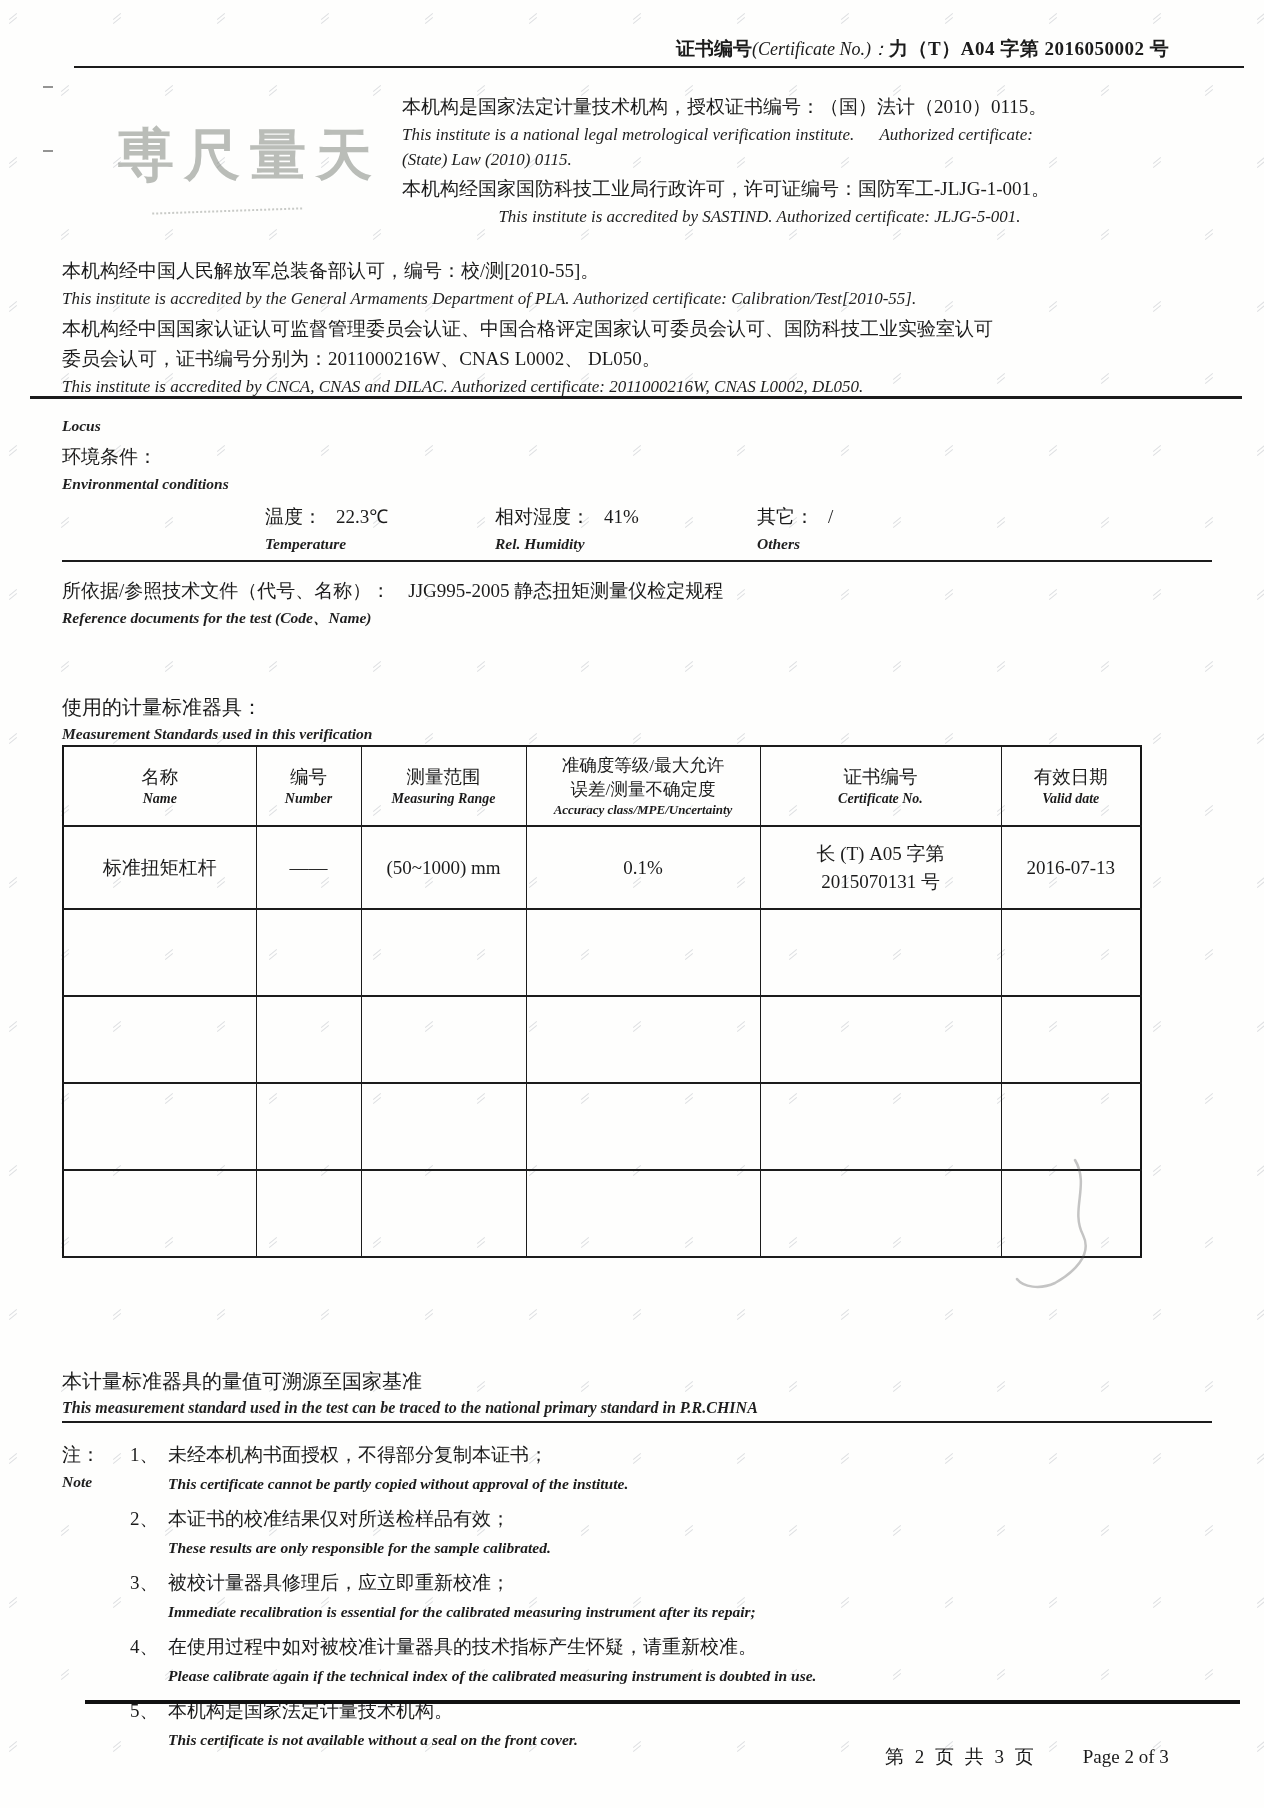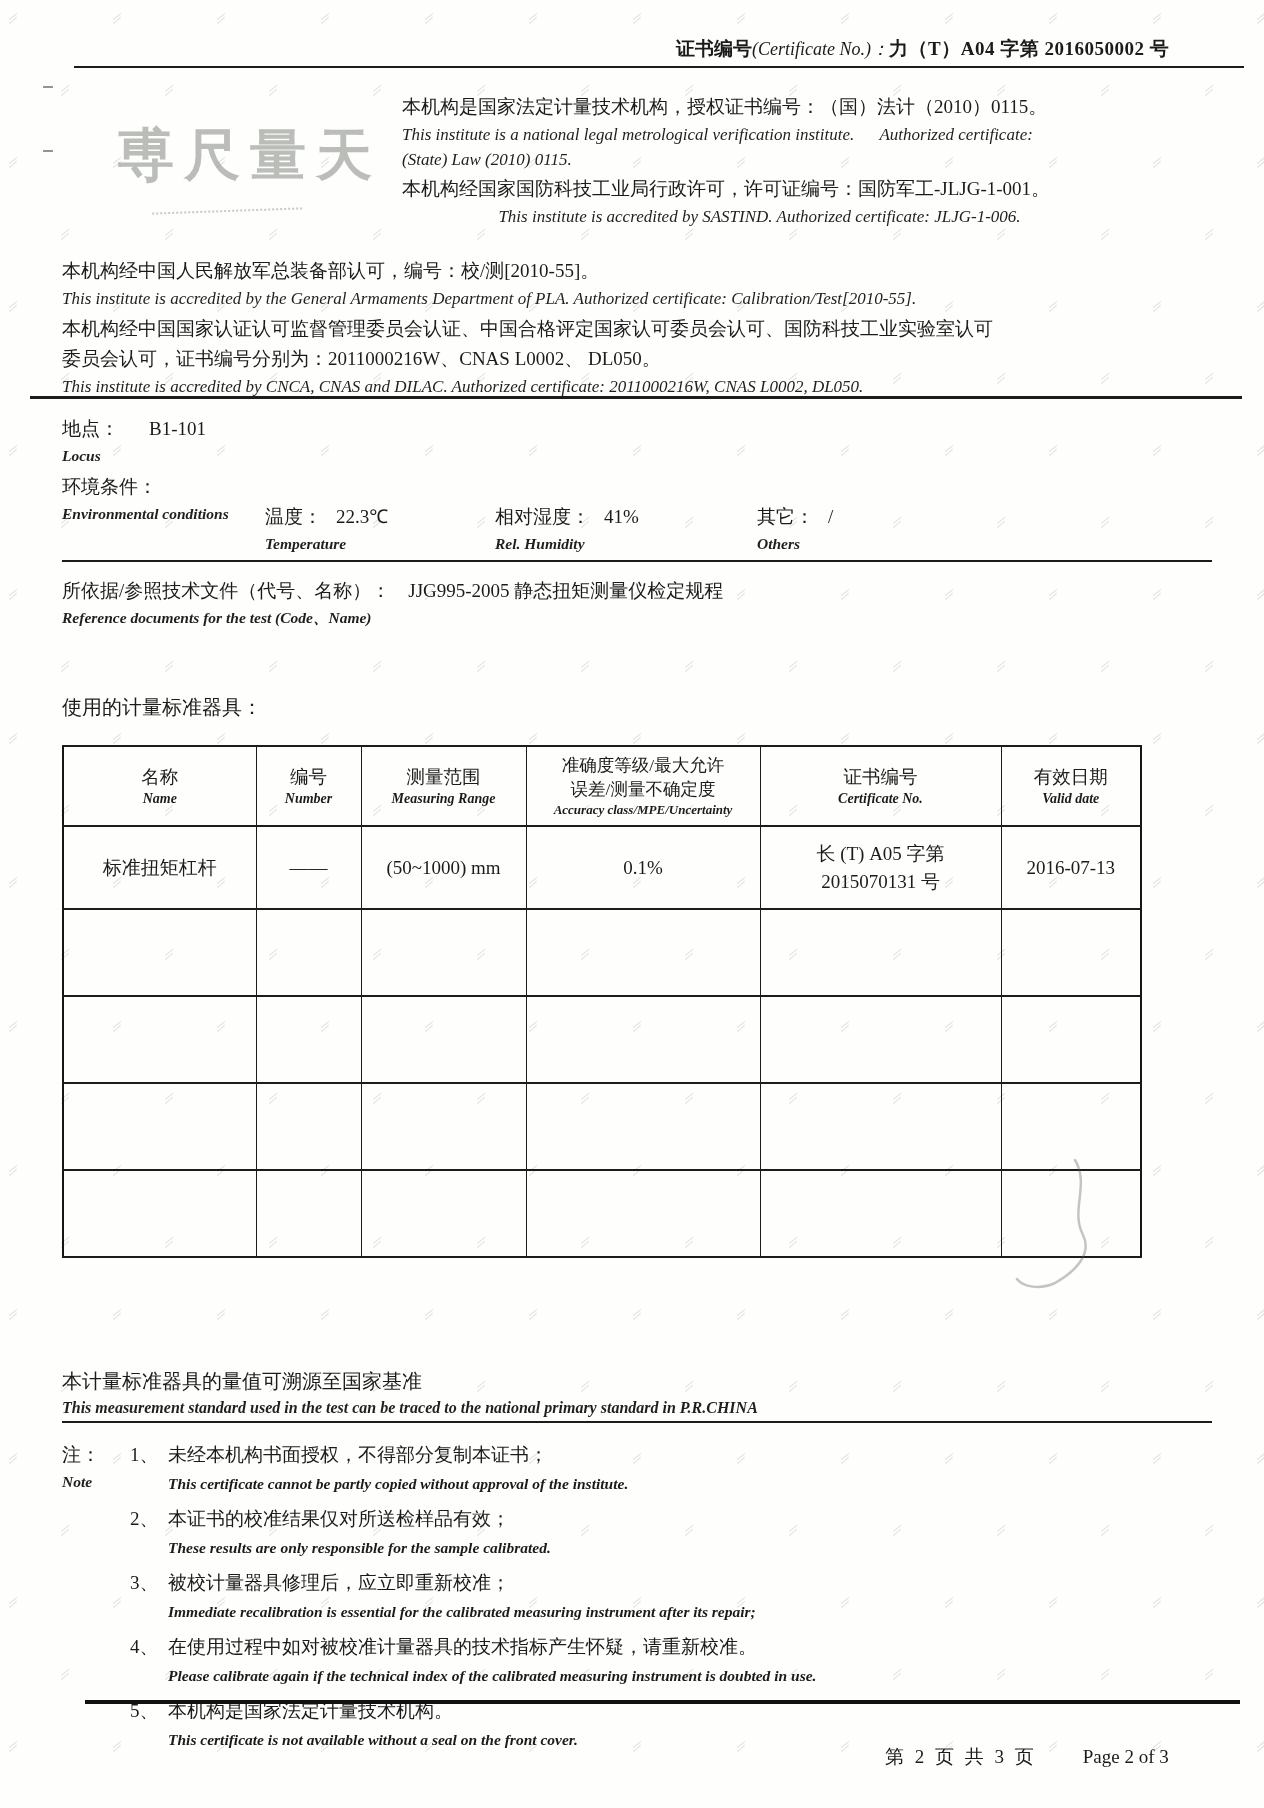--- a/index.html
+++ b/index.html
@@ -1320,38 +1320,34 @@
 <div class="abs" style="left:118px;top:118px;">
   <div class="seal">尃尺量天</div>
   <div class="seal-sub" style="margin:6px 0 0 34px;"></div>
 </div>
 
 <div class="abs" style="left:402px;top:92px;width:715px;">
   <div class="zh">本机构是国家法定计量技术机构，授权证书编号：（国）法计（2010）0115。</div>
   <div class="en" style="white-space:pre-wrap;">This institute is a national legal metrological verification institute.      Authorized certificate:</div>
   <div class="en">(State) Law (2010) 0115.</div>
   <div class="zh" style="margin-top:2px;">本机构经国家国防科技工业局行政许可，许可证编号：国防军工-JLJG-1-001。</div>
-  <div class="en" style="text-align:center;">This institute is accredited by SASTIND. Authorized certificate: JLJG-1-006.</div>
+  <div class="en" style="text-align:center;">This institute is accredited by SASTIND. Authorized certificate: JLJG-5-001.</div>
 </div>
 
 <div class="abs" style="left:62px;top:245px;width:1150px;margin-top:11px;">
   <div class="zh">本机构经中国人民解放军总装备部认可，编号：校/测[2010-55]。</div>
   <div class="en">This institute is accredited by the General Armaments Department of PLA. Authorized certificate: Calibration/Test[2010-55].</div>
   <div class="zh" style="margin-top:3px;">本机构经中国国家认证认可监督管理委员会认证、中国合格评定国家认可委员会认可、国防科技工业实验室认可</div>
   <div class="zh">委员会认可，证书编号分别为：2011000216W、CNAS L0002、 DL050。</div>
   <div class="en">This institute is accredited by CNCA, CNAS and DILAC. Authorized certificate: 2011000216W, CNAS L0002, DL050.</div>
 </div>
 
 <div class="rule" style="left:30px;top:396px;width:1212px;height:3px;"></div>
 
 <div class="abs" style="left:62px;top:414px;width:1150px;">
-  <div>
-    <span class="zh">地点：</span>
-    <span class="zh" style="margin-left:26px;">B1-101</span>
-  </div>
   <div class="en-b">Locus</div>
   <div class="zh" style="margin-top:4px;">环境条件：</div>
   <div class="en-b">Environmental conditions</div>
 </div>
 <div class="abs env-item" style="left:265px;top:502px;">
   <span class="zh">温度：</span><span class="zh v">22.3℃</span>
   <div class="en-b">Temperature</div>
 </div>
 <div class="abs env-item" style="left:495px;top:502px;">
   <span class="zh">相对湿度：</span><span class="zh v">41%</span>
@@ -1367,20 +1363,21 @@
 <div class="abs" style="left:62px;top:576px;width:1150px;">
   <div>
     <span class="zh">所依据/参照技术文件（代号、名称）：</span>
     <span class="zh" style="margin-left:14px;">JJG995-2005 静态扭矩测量仪检定规程</span>
   </div>
   <div class="en-b">Reference documents for the test (Code、Name)</div>
 </div>
 
 <div class="abs" style="left:62px;top:692px;width:1150px;">
   <div class="zh" style="font-size:20px;">使用的计量标准器具：</div>
+  <div class="en-b">Measurement Standards used in this verification</div>
 </div>
 
 <div class="abs" style="left:62px;top:745px;">
   <table class="std">
     <colgroup>
       <col style="width:193px;">
         <col style="width:105px;">
         <col style="width:165px;">
       <col style="width:234px;">
         <col style="width:241px;">

